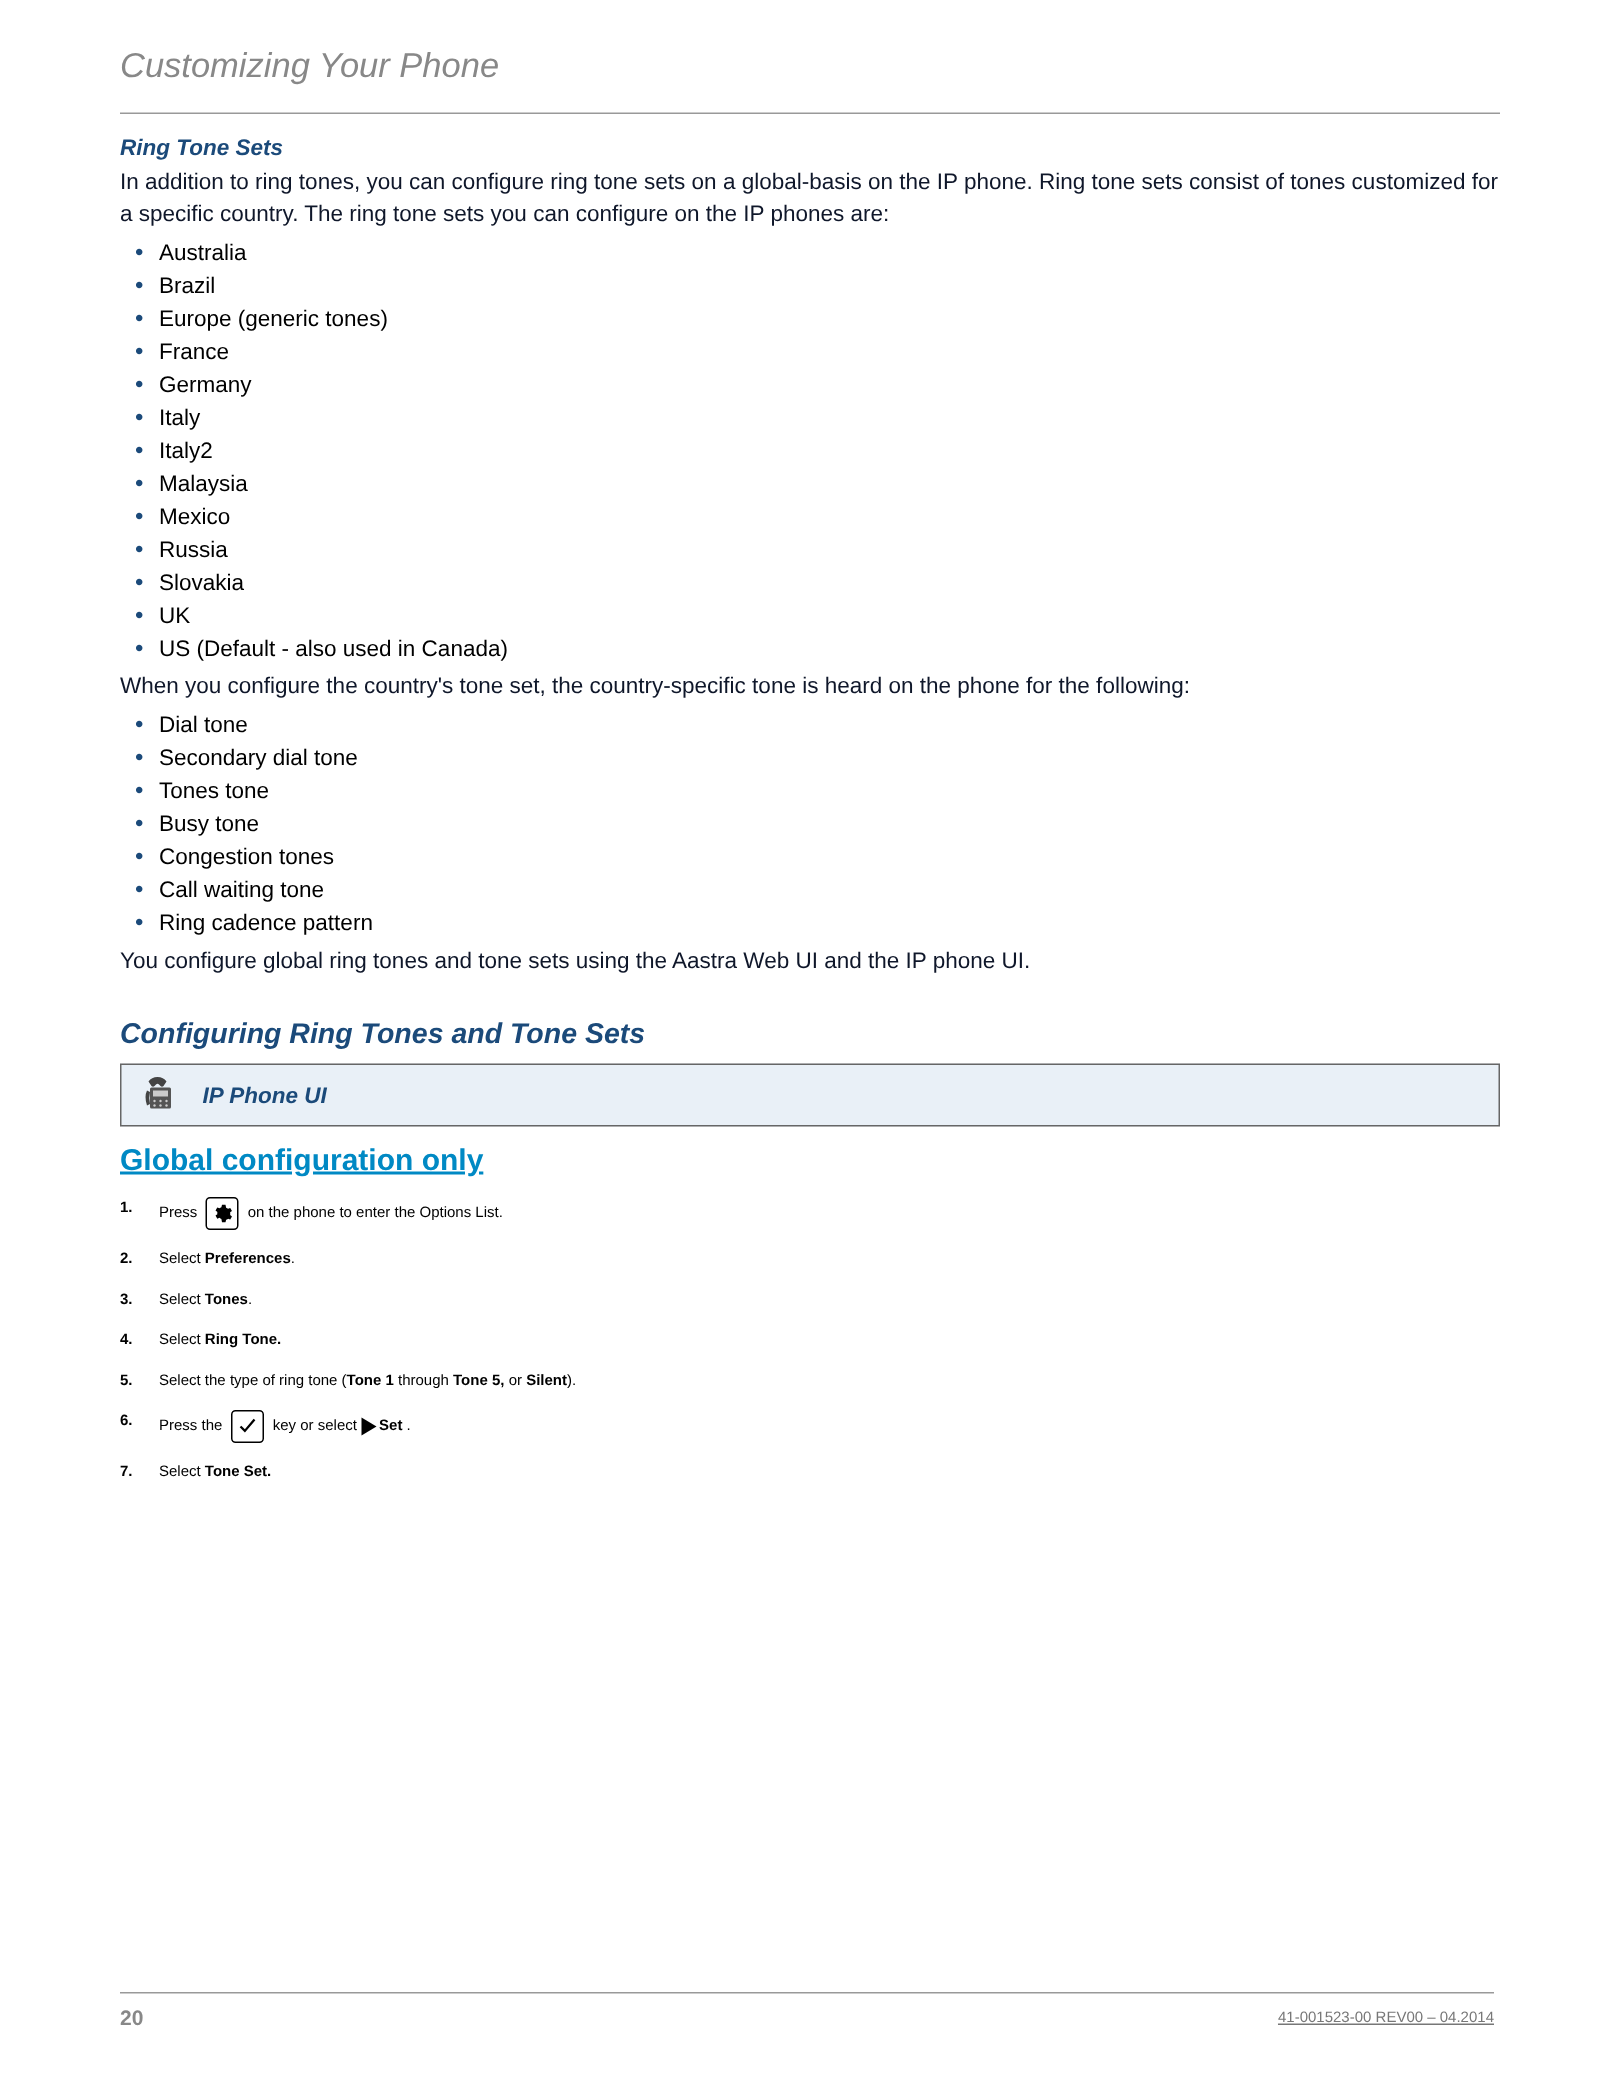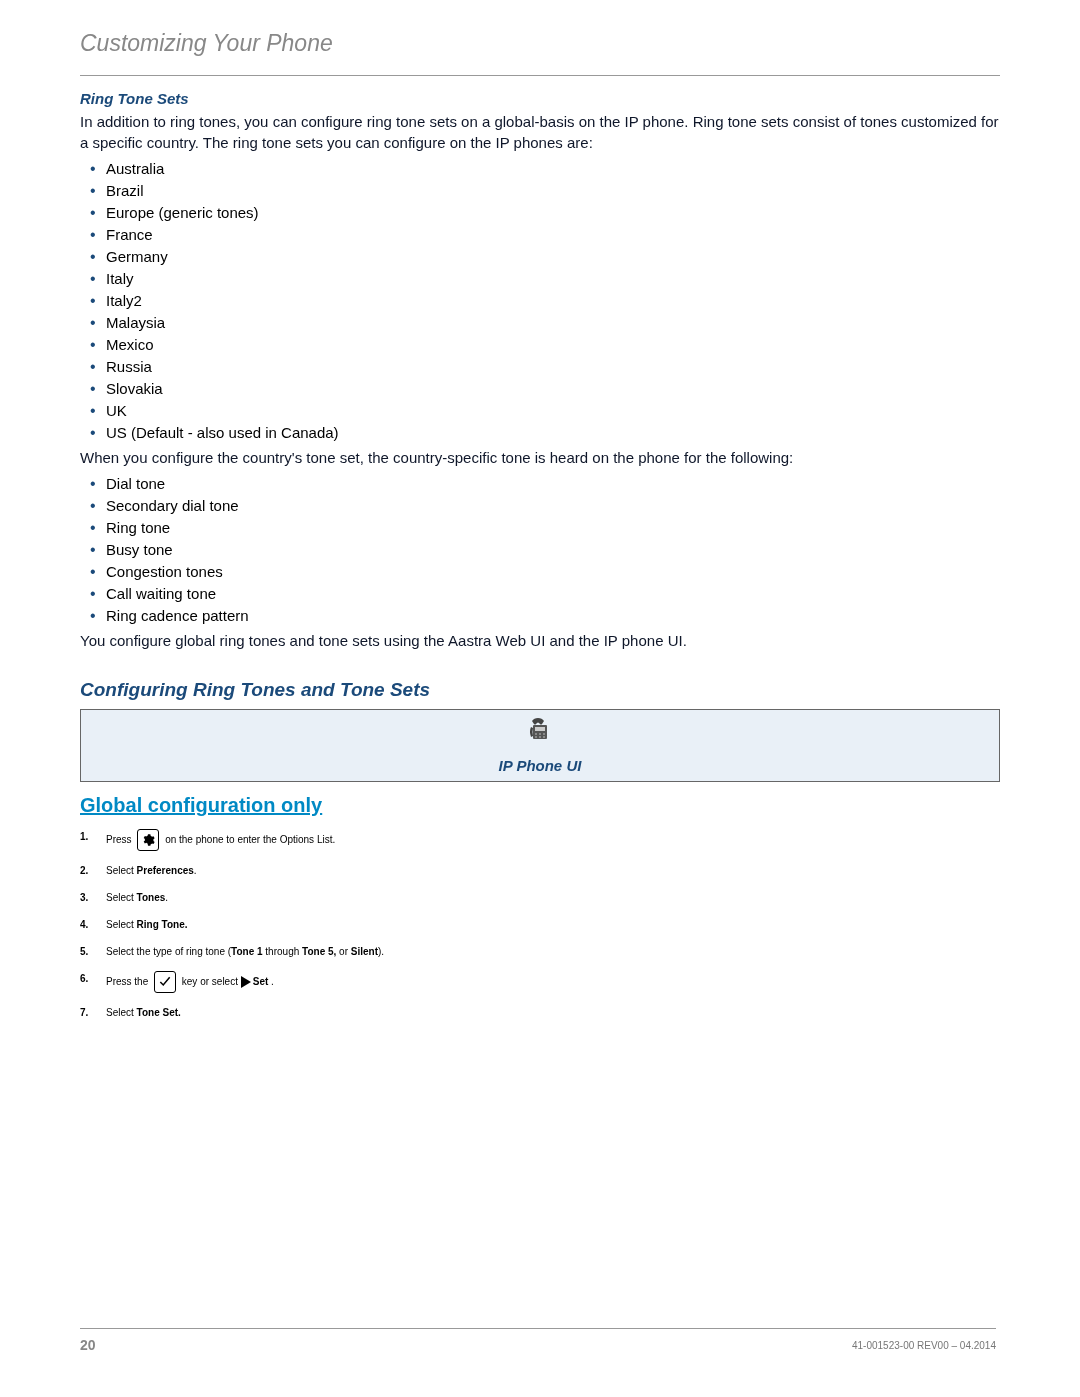--- a/index.html
+++ b/index.html
@@ -61,21 +61,20 @@
       margin-bottom: 8px;
     }
     .ui-box {
       background: #e9f0f7;
       border: 1px solid #666;
       padding: 7px 12px;
       display: flex;
       align-items: center;
       gap: 14px;
       margin-bottom: 12px;
-      flex-direction: column;
     }
     .ui-box-title {
       font-style: italic;
       font-weight: bold;
       color: #1b4a7a;
       font-size: 15px;
     }
     .phone-icon svg { display: block; }
     .sub-config {
       font-weight: bold;
@@ -131,21 +130,21 @@
       bottom: 44px;
       left: 80px;
       right: 84px;
       border-top: 1px solid #999;
       padding-top: 8px;
       display: flex;
       justify-content: space-between;
       align-items: center;
     }
     .page-num { font-weight: bold; color: #888; font-size: 14px; }
-    .doc-rev { font-size: 10px; color: #777; }
+    .doc-rev { font-size: 10px; color: #777; text-decoration: underline; }
   </style>
 </head>
 <body>
 
 <div class="page-header">Customizing Your Phone</div>
 
 <div class="subheading-navy">Ring Tone Sets</div>
 <div class="body-text">In addition to ring tones, you can configure ring tone sets on a global-basis on the IP phone. Ring tone sets consist of tones customized for a specific country. The ring tone sets you can configure on the IP phones are:</div>
 
 <ul class="bullets">
@@ -162,21 +161,21 @@
   <li>Slovakia</li>
   <li>UK</li>
   <li>US (Default - also used in Canada)</li>
 </ul>
 
 <div class="body-text">When you configure the country's tone set, the country-specific tone is heard on the phone for the following:</div>
 
 <ul class="bullets">
   <li>Dial tone</li>
   <li>Secondary dial tone</li>
-  <li>Ring tone</li>
+  <li>Tones tone</li>
   <li>Busy tone</li>
   <li>Congestion tones</li>
   <li>Call waiting tone</li>
   <li>Ring cadence pattern</li>
 </ul>
 
 <div class="body-text">You configure global ring tones and tone sets using the Aastra Web UI and the IP phone UI.</div>
 
 <div class="section-heading">Configuring Ring Tones and Tone Sets</div>
 

